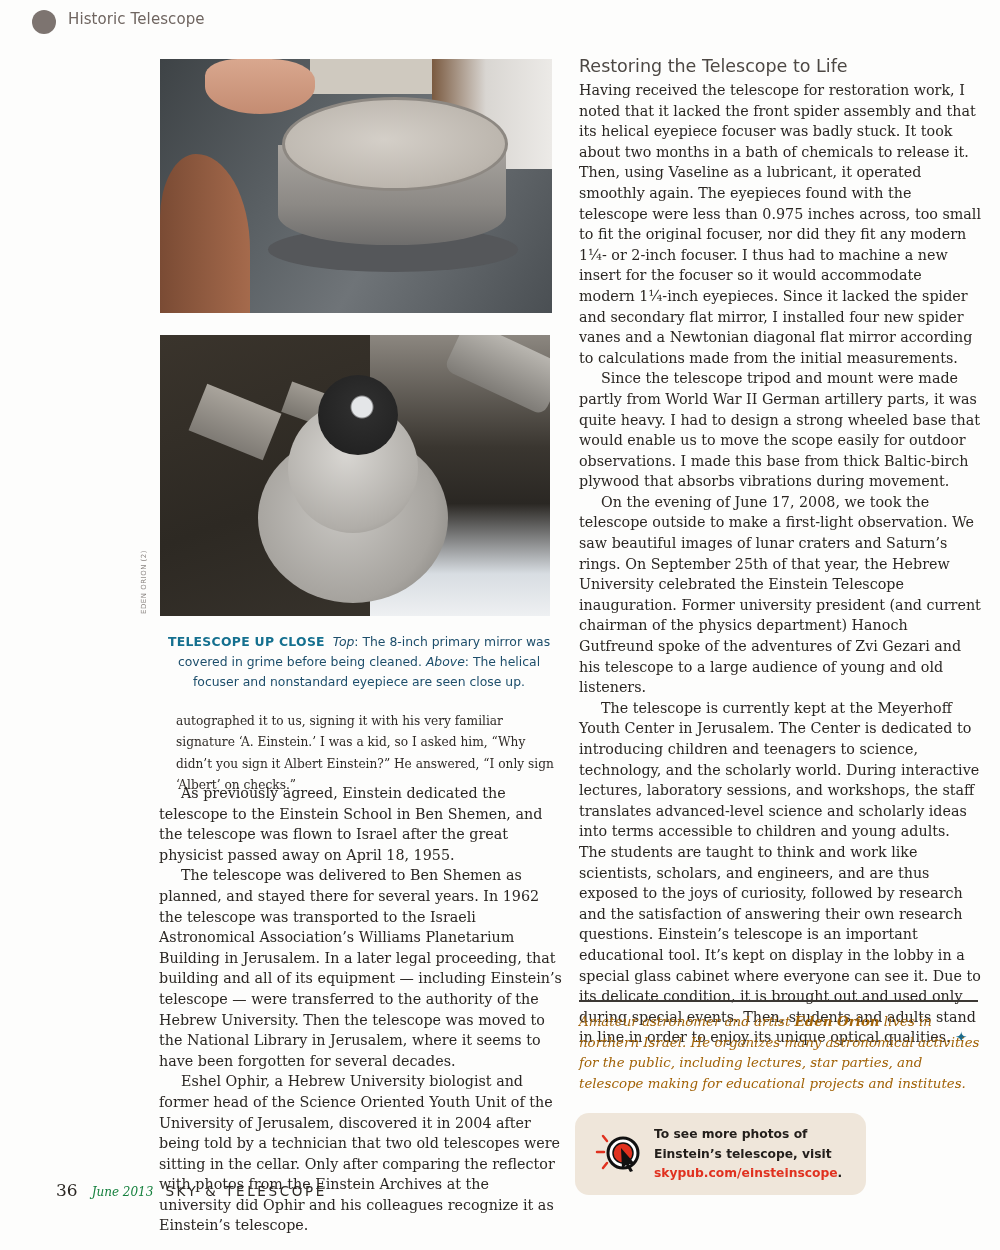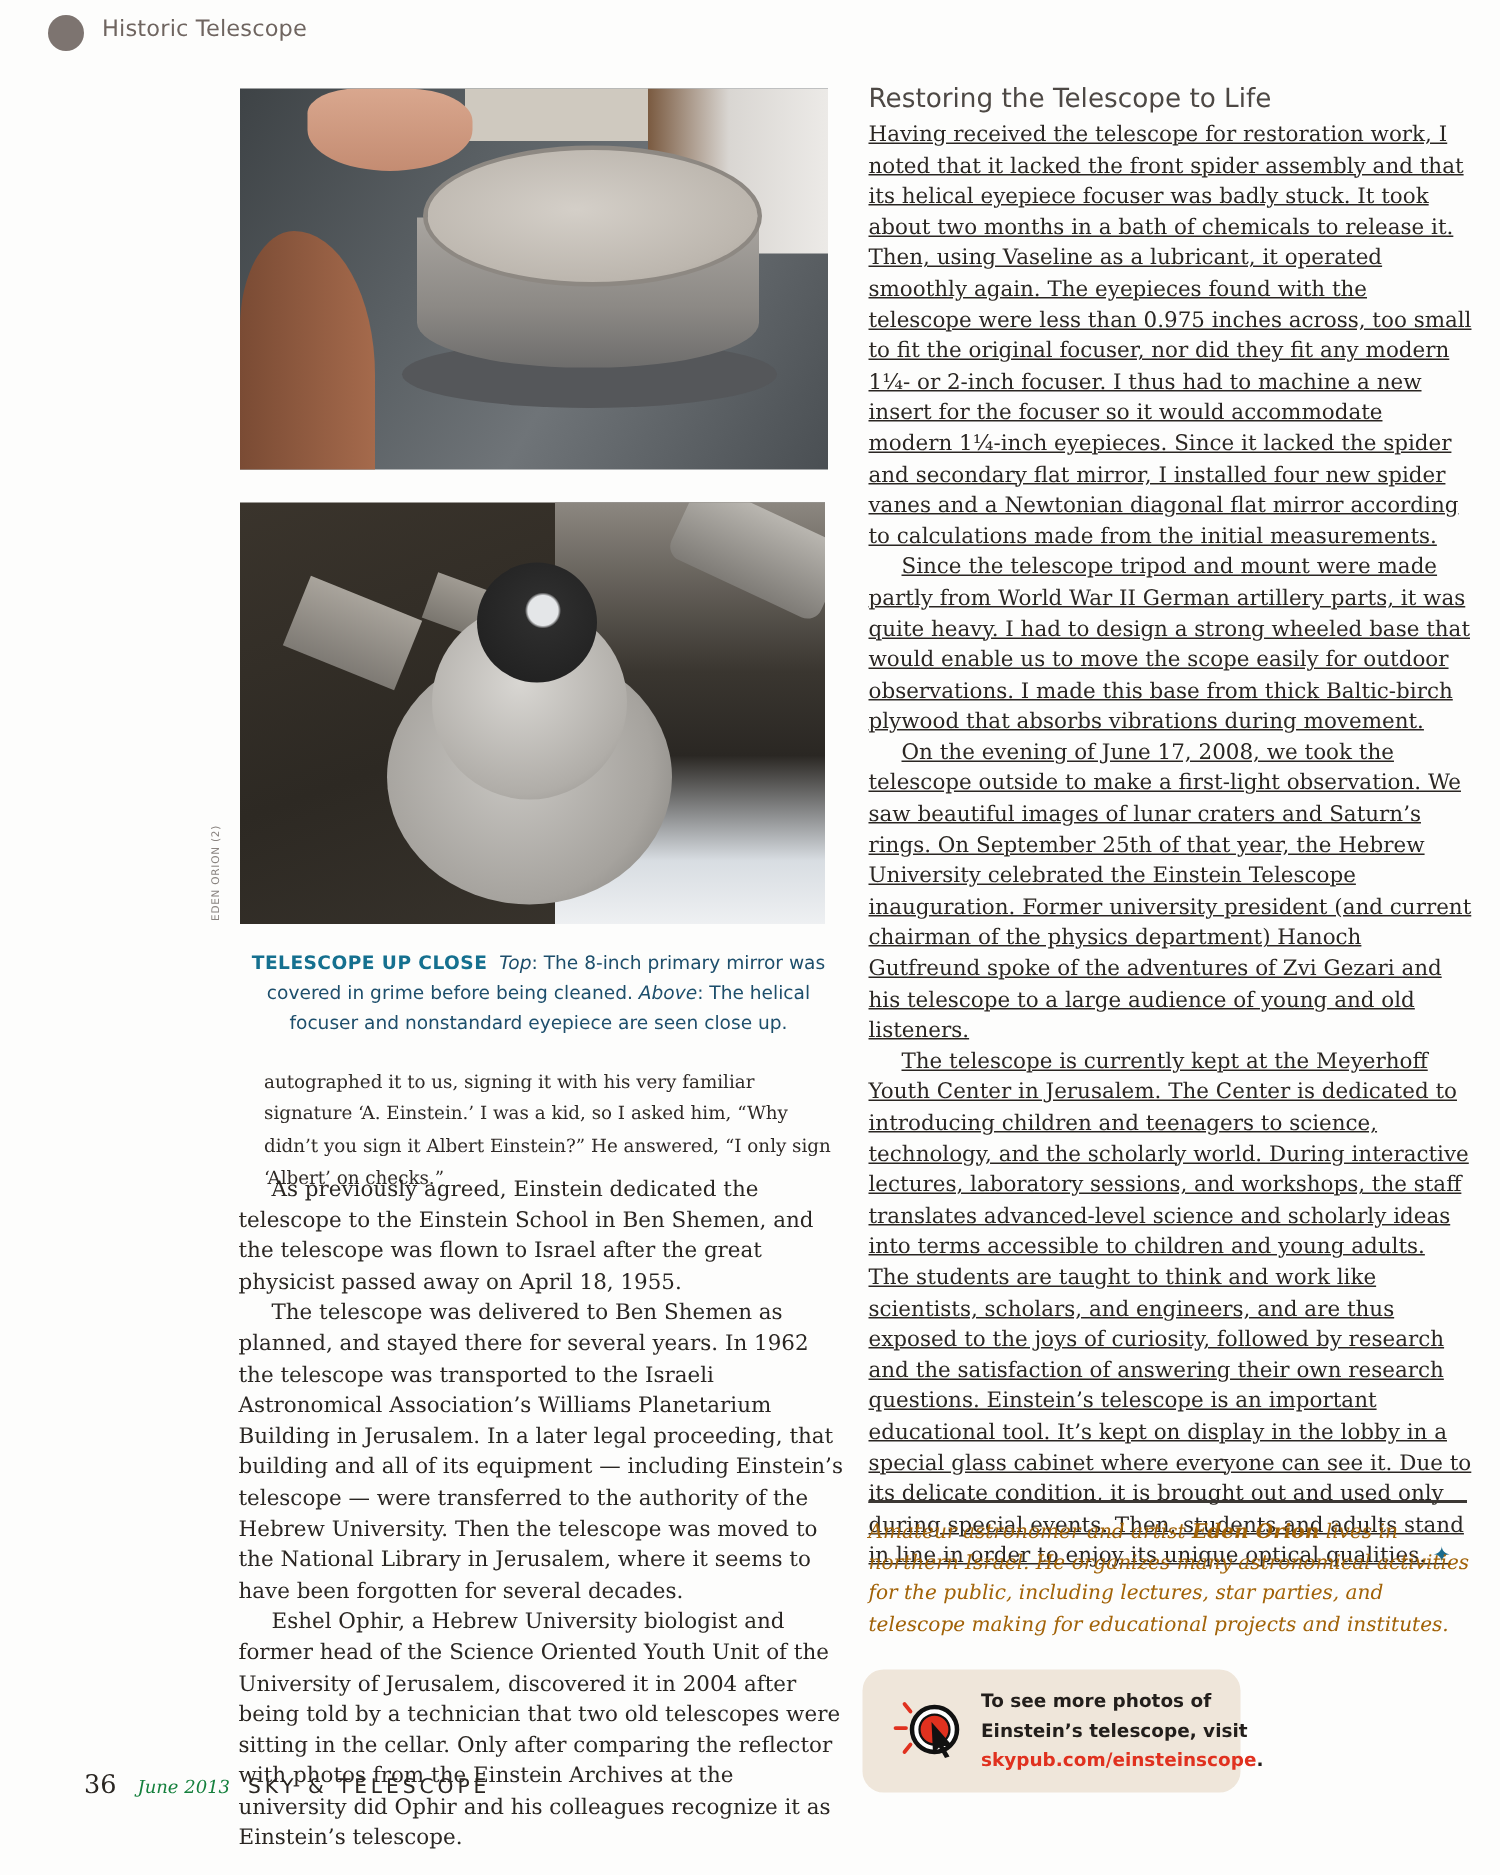--- a/index.html
+++ b/index.html
@@ -120,38 +120,38 @@
     position: absolute; font-size: 14.3px; line-height: 20.6px;
     text-align: left;
   }
   .col p { margin: 0; }
   .col p.indent { text-indent: 22px; }
   .left-col { left: 159px; top: 783px; width: 404px; }
   .quote {
     position: absolute; left: 176px; top: 711px; width: 385px;
     font-size: 12.2px; line-height: 21.4px; color: #2f2a26;
   }
-  .right-col { left: 579px; top: 80px; width: 402px; text-decoration: underline; }
+  .right-col { left: 579px; top: 80px; width: 402px; }
   .right-title {
     position: absolute; left: 579px; top: 56px;
     font-family: "DejaVu Sans", sans-serif; font-size: 17.5px; color: #4d4844;
     font-weight: normal;
   }
   .end-mark { color: #1a6b8c; }
   .bio-rule {
     position: absolute; left: 579px; top: 1000px; width: 399px; height: 2px;
     background: #3c3834;
   }
   .bio {
     position: absolute; left: 579px; top: 1011px; width: 402px;
     font-style: italic; font-size: 13.4px; line-height: 20.6px; color: #a16207;
   }
   .bio b { font-style: normal; font-weight: bold; font-style: italic; }
   .promo {
-    position: absolute; left: 575px; top: 1113px; width: 252px; height: 82px;
+    position: absolute; left: 575px; top: 1113px; width: 291px; height: 82px;
     background: #efe6da; border-radius: 14px;
   }
   .promo-icon {
     position: absolute; left: 20px; top: 17px; width: 48px; height: 48px;
   }
   .promo-text {
     position: absolute; left: 79px; top: 12px; width: 205px;
     font-family: "DejaVu Sans", sans-serif; font-size: 12.3px; line-height: 19.5px;
     font-weight: bold; color: #221e1b;
   }

